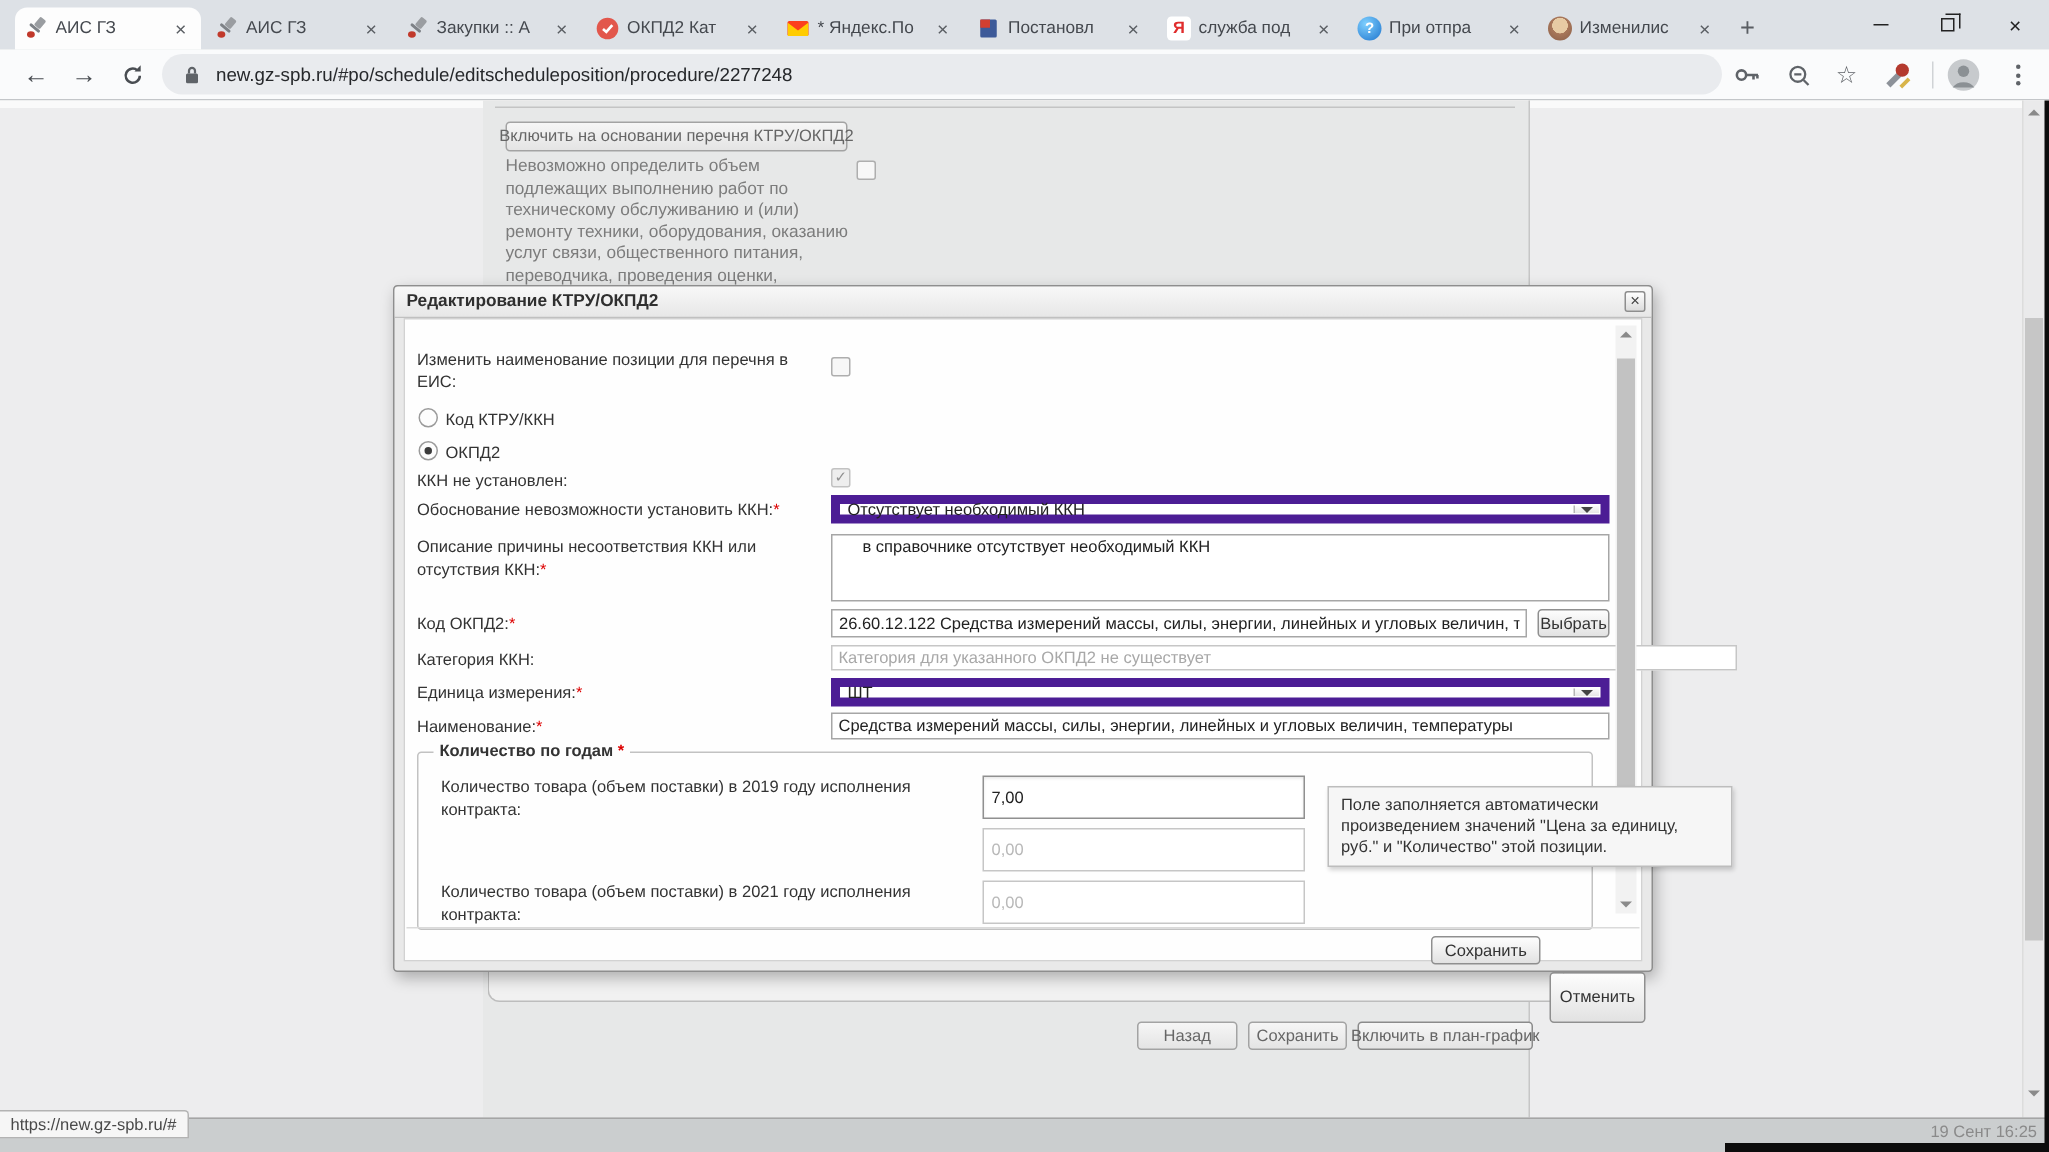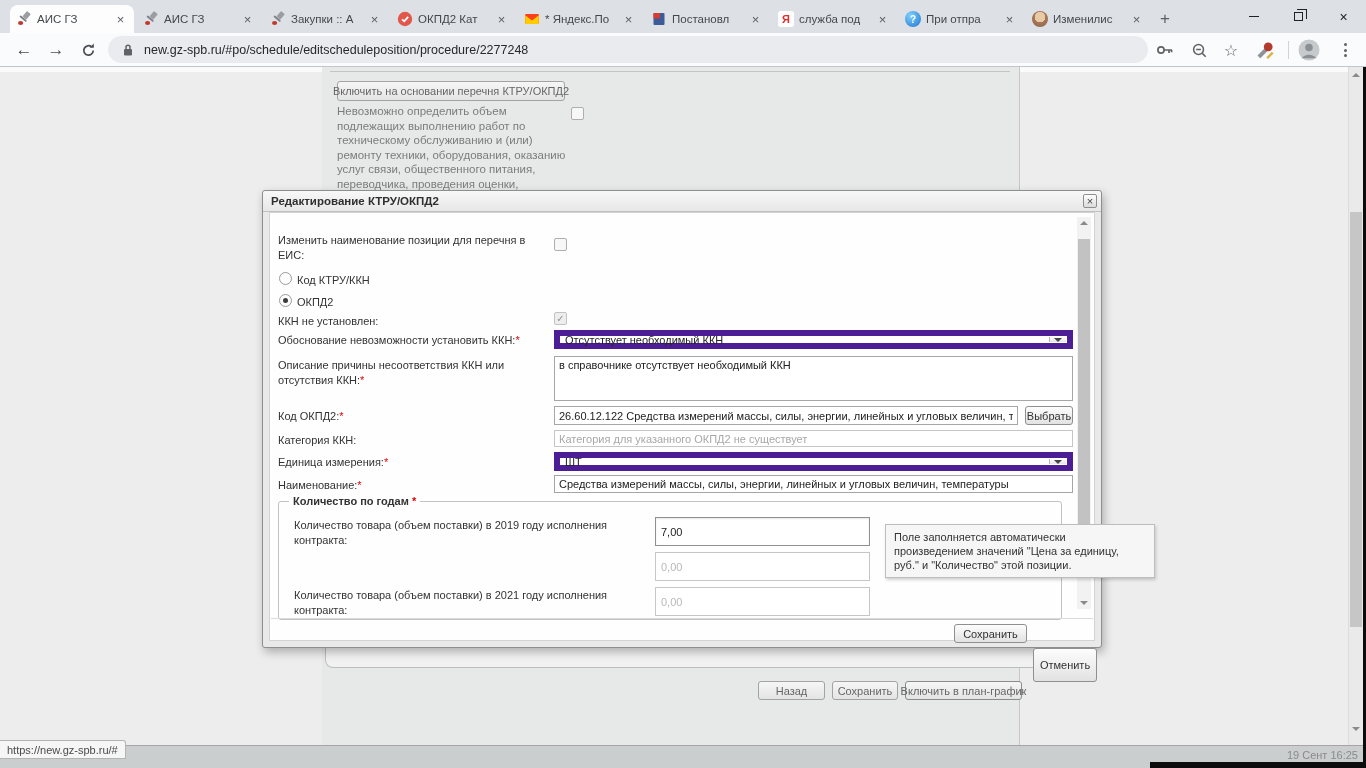--- a/index.html
+++ b/index.html
@@ -76,21 +76,21 @@
   .lbl{position:absolute;font-size:11px;color:#333;line-height:1.35;}
   .req{color:#dd0000;}
   .radio{position:absolute;width:13px;height:13px;border:1px solid #9b9b9b;border-radius:50%;background:#fdfdfd;}
   .radio.sel::after{content:"";position:absolute;left:3px;top:3px;width:5px;height:5px;border-radius:50%;background:#3c3c3c;}
   .tinput{position:absolute;border:1px solid #a6a6a6;background:#fff;font-size:11px;color:#222;padding:0 4px;}
   .tinput.dis{color:#b5b5b5;border-color:#c6c6c6;}
   .tinput::placeholder{color:#a8a8a8;}
   .selectbox{position:absolute;border:6px solid #4c1d95;background:#fff;font-size:11px;color:#222;display:flex;align-items:center;padding:0 20px 0 5px;}
   .selar{position:absolute;right:1px;top:1px;bottom:1px;width:17px;background:linear-gradient(#fdfdfd,#e6e6e6);border-left:1px solid #b5b5b5;display:flex;align-items:center;justify-content:center;}
   .tri{width:0;height:0;border:4px solid transparent;border-top-color:#444;margin-top:4px;}
-  .tarea{position:absolute;border:1px solid #a6a6a6;background:#fff;font-size:11px;color:#222;padding:2px 4px;resize:none;overflow:hidden;}
+  .tarea{position:absolute;border:1px solid #a6a6a6;background:#fff;font-size:11px;color:#222;padding:2px 20px;resize:none;overflow:hidden;}
   .gbtn{display:inline-flex;align-items:center;justify-content:center;border:1px solid #8f8f8f;border-radius:3px;background:linear-gradient(#fdfdfd,#e2e2e2);font-size:11px;color:#333;}
   .fieldset{position:absolute;left:8px;top:288px;width:784px;height:119px;border:1px solid #c2c2c2;border-radius:3px;}
   .legend{position:absolute;left:10px;top:-7px;background:#fefefe;padding:0 4px;font-size:11px;font-weight:bold;color:#333;}
   .qlabel{position:absolute;left:15px;width:365px;font-size:11px;color:#333;line-height:1.35;}
   .qinput{position:absolute;left:376px;width:215px;height:29px;border:1px solid #909090;background:#fff;font-size:11px;color:#222;padding:0 5px;box-shadow:inset 0 1px 2px rgba(0,0,0,.10);}
   .qinput.dis{color:#b9b9b9;border-color:#c6c6c6;box-shadow:none;}
   .tooltip{position:absolute;left:615px;top:311px;width:270px;background:#f6f6f6;border:1px solid #bdbdbd;box-shadow:1px 2px 3px rgba(0,0,0,.18);padding:5px 8px;font-size:11px;color:#333;line-height:14px;z-index:30;}
   .footline{position:absolute;left:1px;right:1px;top:405px;height:1px;background:#dadada;}
   .m-save{position:absolute;left:684px;top:411px;width:73px;height:19px;}
   .m-cancel{position:absolute;left:763px;top:411px;width:64px;height:34px;margin-top:24px;}
@@ -303,21 +303,21 @@
         </div>
 
         <div class="lbl" style="left:8px;top:145px;width:272px"><span>Описание причины несоответствия ККН или отсутствия ККН:</span><span class="req">*</span></div>
         <textarea class="tarea" style="left: 284px; top: 143px; width: 519px; height: 45px;" readonly="">в справочнике отсутствует необходимый ККН</textarea>
 
         <div class="lbl" style="left:8px;top:196px"><span>Код ОКПД2:</span><span class="req">*</span></div>
         <input class="tinput" style="left: 284px; top: 193px; width: 464px; height: 19px;" readonly="" value="26.60.12.122 Средства измерений массы, силы, энергии, линейных и угловых величин, темп">
         <button class="gbtn" style="position:absolute;left:755px;top:193px;width:48px;height:19px">Выбрать</button>
 
         <div class="lbl" style="left:8px;top:220px">Категория ККН:</div>
-        <input class="tinput dis" style="left: 284px; top: 217px; width: 519px; height: 17px;" readonly="" placeholder="Категория для указанного ОКПД2 не существует">
+        <input class="tinput dis" style="left: 284px; top: 217px; width: 604px; height: 17px;" readonly="" placeholder="Категория для указанного ОКПД2 не существует">
 
         <div class="lbl" style="left:8px;top:242px"><span>Единица измерения:</span><span class="req">*</span></div>
         <div class="selectbox" style="left:284px;top:239px;width:519px;height:19px">
           <span>ШТ</span>
           <span class="selar">
               <span class="tri"></span>
             </span>
         </div>
 
         <div class="lbl" style="left:8px;top:265px"><span>Наименование:</span><span class="req">*</span></div>

